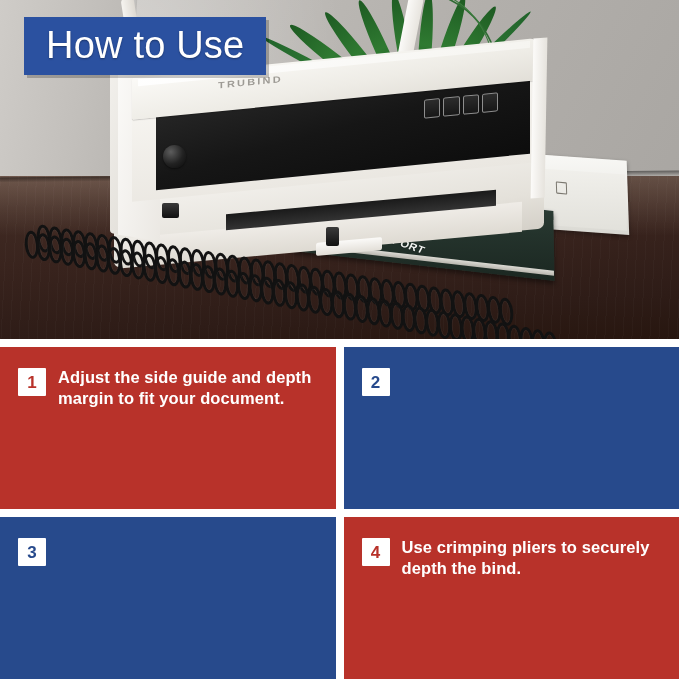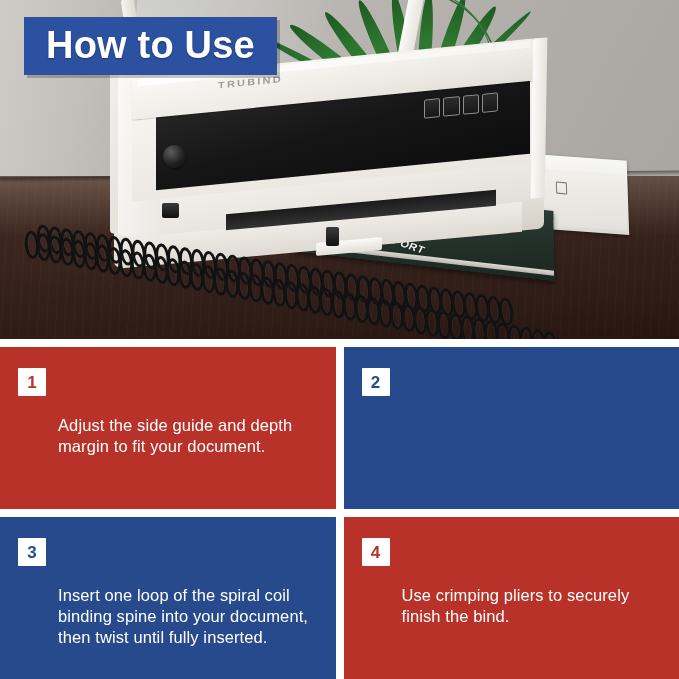--- a/index.html
+++ b/index.html
@@ -246,21 +246,21 @@
   .coil-b{left:8px;top:24px;transform:rotate(11deg);}
 
   
   .banner{
     position:absolute;left:24px;top:17px;
     padding:8px 22px 10px 22px;
     background:#2b51a0;
     box-shadow:3px 3px 0 rgba(0,0,0,.22);
   }
   .banner-text{
-    color:#ffffff;font-weight:700;font-size:38px;line-height:40px;
+    color:#ffffff;font-weight:400;font-size:38px;line-height:40px;
     letter-spacing:.2px;
     text-shadow:0 1px 2px rgba(0,0,0,.35);
     white-space:nowrap;
   }
 
   
   .steps{
     position:absolute;left:0;top:339px;width:679px;height:340px;
     display:grid;
     grid-template-columns:1fr 1fr;
@@ -284,25 +284,24 @@
     background:#ffffff;
     display:flex;align-items:center;justify-content:center;
     font-weight:700;font-size:17px;line-height:1;
     border-radius:1px;
     margin-top:1px;
   }
   .card.red .badge{color:#b8322a;}
   .card.blue .badge{color:#274a8c;}
   .card-text{
     color:#ffffff;
-    font-weight:400;
+    font-weight:700;
     font-size:16.5px;
     line-height:21px;
     letter-spacing:.1px;
-    margin-top:48px;
   }
 </style>
 </head>
 <body>
 
 <div class="infographic">
 
   <div class="photo">
 
     <div class="wall">
@@ -478,23 +477,22 @@
       <div class="badge">1</div>
       <div class="card-text">Adjust the side guide and depth margin to fit your document.</div>
     </div>
 
     <div class="card blue">
       <div class="badge">2</div>
     </div>
 
     <div class="card blue">
       <div class="badge">3</div>
-      <div class="card-text">Insert one loop of the spiral coil binding spine into your document, then twist until fully inserted.</div>
     </div>
 
     <div class="card red">
       <div class="badge">4</div>
-      <div class="card-text">Use crimping pliers to securely finish the bind.</div>
+      <div class="card-text">Use crimping pliers to securely depth the bind.</div>
     </div>
 
   </div>
 
 </div>
 
 </body></html>

